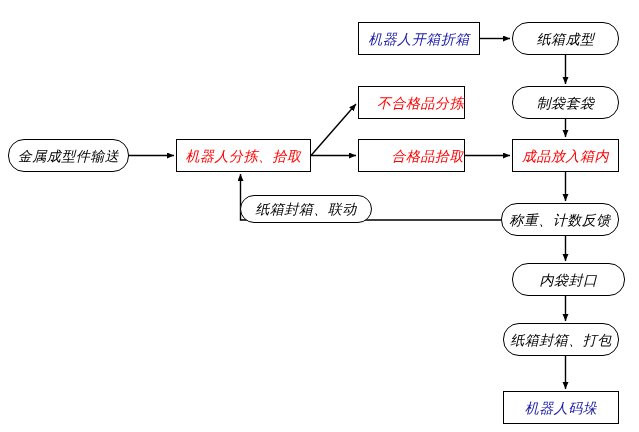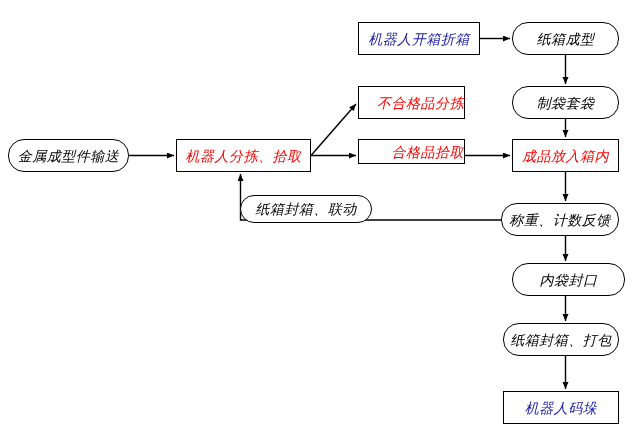--- a/index.html
+++ b/index.html
@@ -77,21 +77,21 @@
   </div>
 
   <div class="node red" style="left:176px; top:139px; width:135px; height:33px;">
     <span>机器人分拣、拾取</span>
   </div>
 
   <div class="node red label-left" style="left:358px; top:86px; width:107px; height:33px;">
     <span>不合格品分拣</span>
   </div>
 
-  <div class="node red label-left" style="left:358px; top:139px; width:107px; height:25px;">
+  <div class="node red label-left" style="left:358px; top:139px; width:107px; height:33px;">
     <span>合格品拾取</span>
   </div>
 
   <div class="node blue" style="left:358px; top:22px; width:122px; height:33px;">
     <span>机器人开箱折箱</span>
   </div>
 
   <div class="node black" style="left:512px; top:22px; width:107px; height:33px;">
     <span>纸箱成型</span>
   </div>

